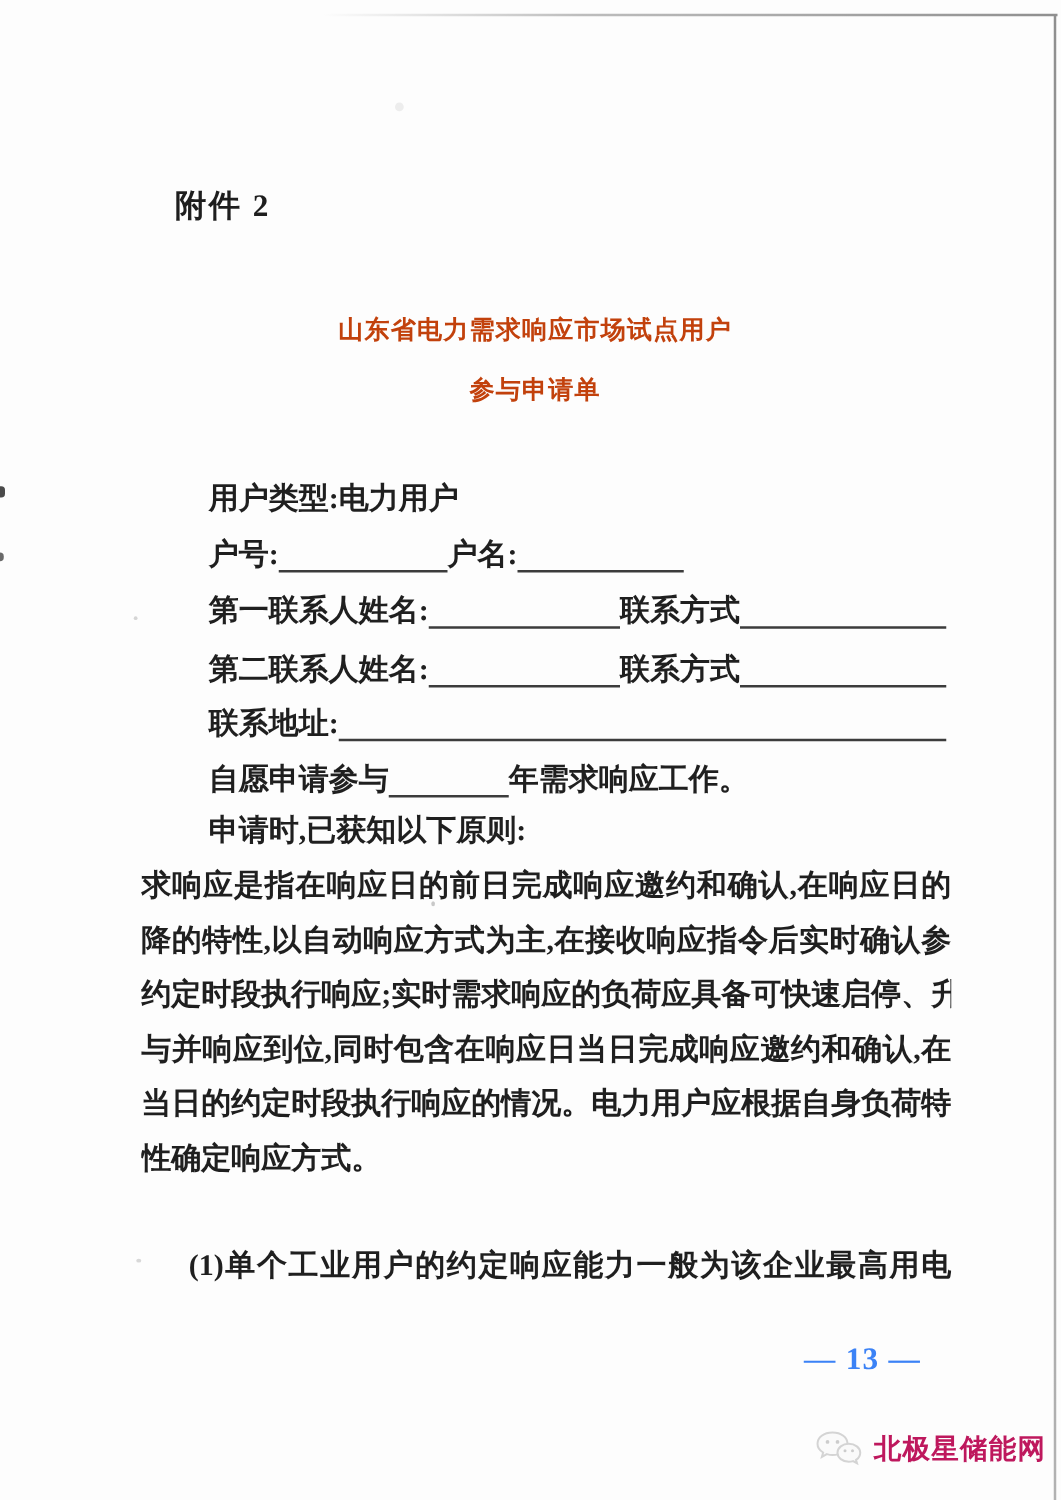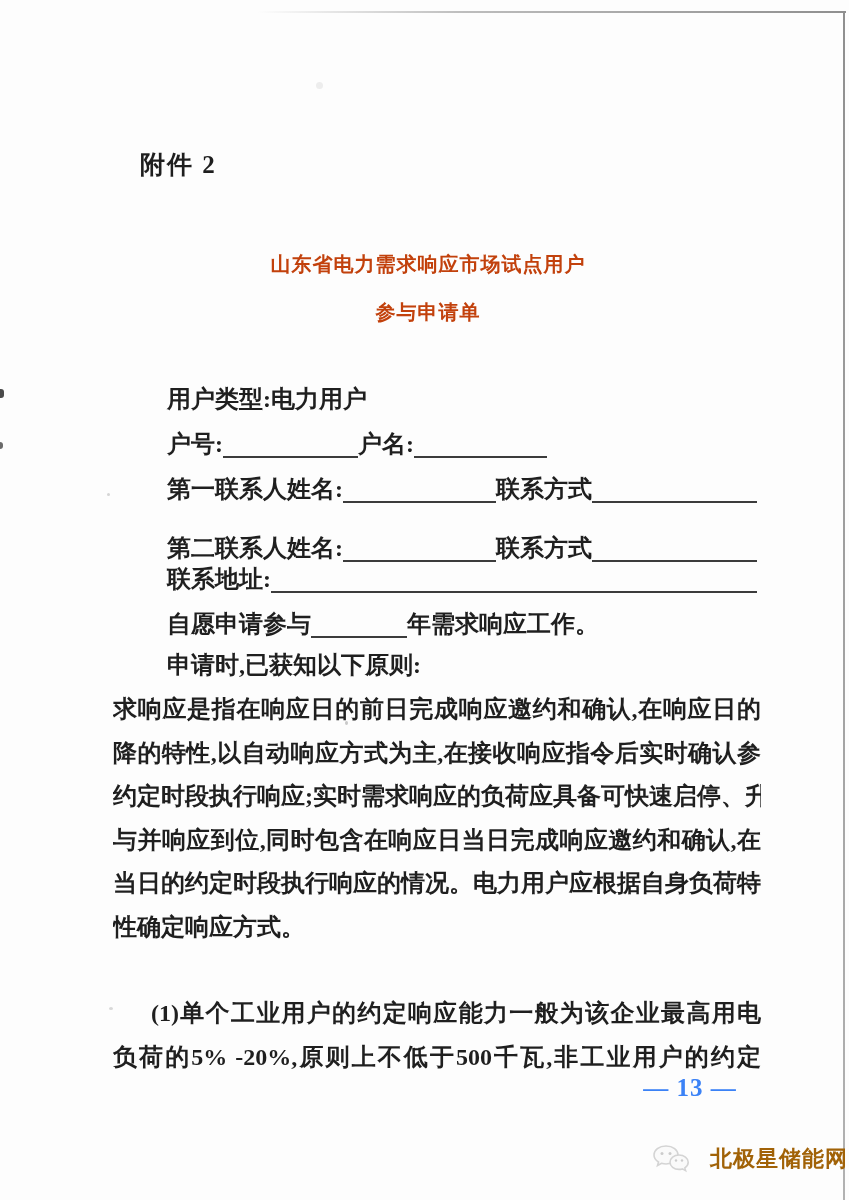--- a/index.html
+++ b/index.html
@@ -49,21 +49,21 @@
   .form-row .lbl { flex: 0 0 auto; }
   .blank {
     display: inline-block; height: 26px;
     border-bottom: 2px solid #3c3c3c;
     flex: 0 0 auto;
   }
   .blank.grow { flex: 1 1 auto; }
   .r1 { top: 384px; }
   .r2 { top: 429px; }
   .r3 { top: 474px; }
-  .r4 { top: 533px; }
+  .r4 { top: 521px; }
   .r5 { top: 564px; }
   .r6 { top: 609px; }
   .r7 { top: 650px; }
   .w135 { width: 135px; }
   .w133 { width: 133px; }
   .w153 { width: 153px; }
   .w96  { width: 96px; }
 
   .body-block { position: absolute; left: 113px; width: 648px; color: #1f1f1f; }
   .p1 { top: 688px; }
@@ -78,22 +78,22 @@
   .body-line.short { text-align-last: left; }
 
   .page-number {
     position: absolute; left: 635px; top: 1074px; width: 110px;
     text-align: center; font-size: 25px; font-weight: 600; color: #3b82f6;
     letter-spacing: 1px;
   }
 
   .watermark {
     position: absolute; left: 652px; top: 1144px;
-    display: flex; align-items: center; gap: 20px;
-    color: #a16207; font-size: 22px; font-weight: 700; letter-spacing: 1px;
+    display: flex; align-items: center; gap: 9px;
+    color: #be185d; font-size: 22px; font-weight: 700; letter-spacing: 1px;
     white-space: nowrap;
   }
   .watermark svg { display: block; }
 </style>
 </head>
 <body>
 
 <div class="paper">
 
   <div class="scan-top-line"></div>
@@ -156,21 +156,20 @@
     <div class="body-line">求响应是指在响应日的前日完成响应邀约和确认,在响应日的</div>
     <div class="body-line">降的特性,以自动响应方式为主,在接收响应指令后实时确认参</div>
     <div class="body-line">约定时段执行响应;实时需求响应的负荷应具备可快速启停、升</div>
     <div class="body-line">与并响应到位,同时包含在响应日当日完成响应邀约和确认,在</div>
     <div class="body-line">当日的约定时段执行响应的情况。电力用户应根据自身负荷特</div>
     <div class="body-line short">性确定响应方式。</div>
   </div>
 
   <div class="body-block p2">
     <div class="body-line indent">(1)单个工业用户的约定响应能力一般为该企业最高用电</div>
-    <div class="body-line">负荷的5% -20%,原则上不低于500千瓦,非工业用户的约定</div>
   </div>
 
   <div class="page-number">— 13 —</div>
 
   <div class="watermark">
     <span>
       <svg width="38" height="30" viewBox="0 0 38 30">
         <g fill="#fafafa" stroke="#d4d4d4" stroke-width="1.6">
           <path d="M14 2 C7 2 2 6 2 11 C2 14 3.8 16.4 6.5 18 L5.5 21.5 L9.5 19.3 C10.9 19.7 12.4 20 14 20 C21 20 26 16 26 11 C26 6 21 2 14 2 Z"></path>
           <path d="M27 11 C22 11 18 14.2 18 18.2 C18 22.2 22 25.4 27 25.4 C28.2 25.4 29.4 25.2 30.4 24.9 L33.6 26.6 L32.8 23.9 C34.9 22.6 36.2 20.5 36.2 18.2 C36.2 14.2 32 11 27 11 Z"></path>

